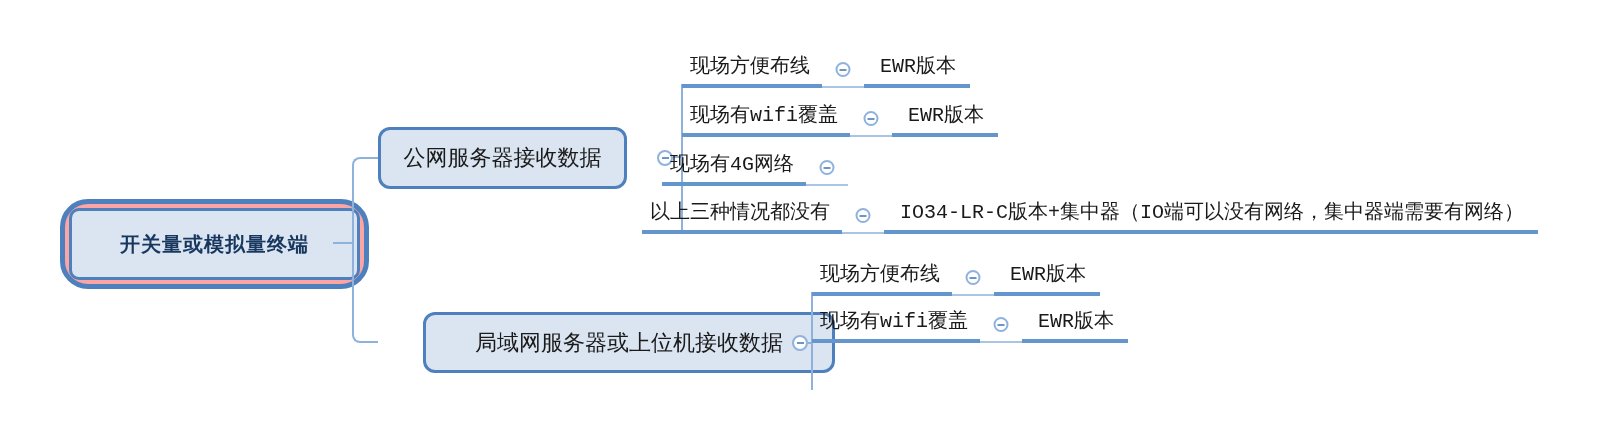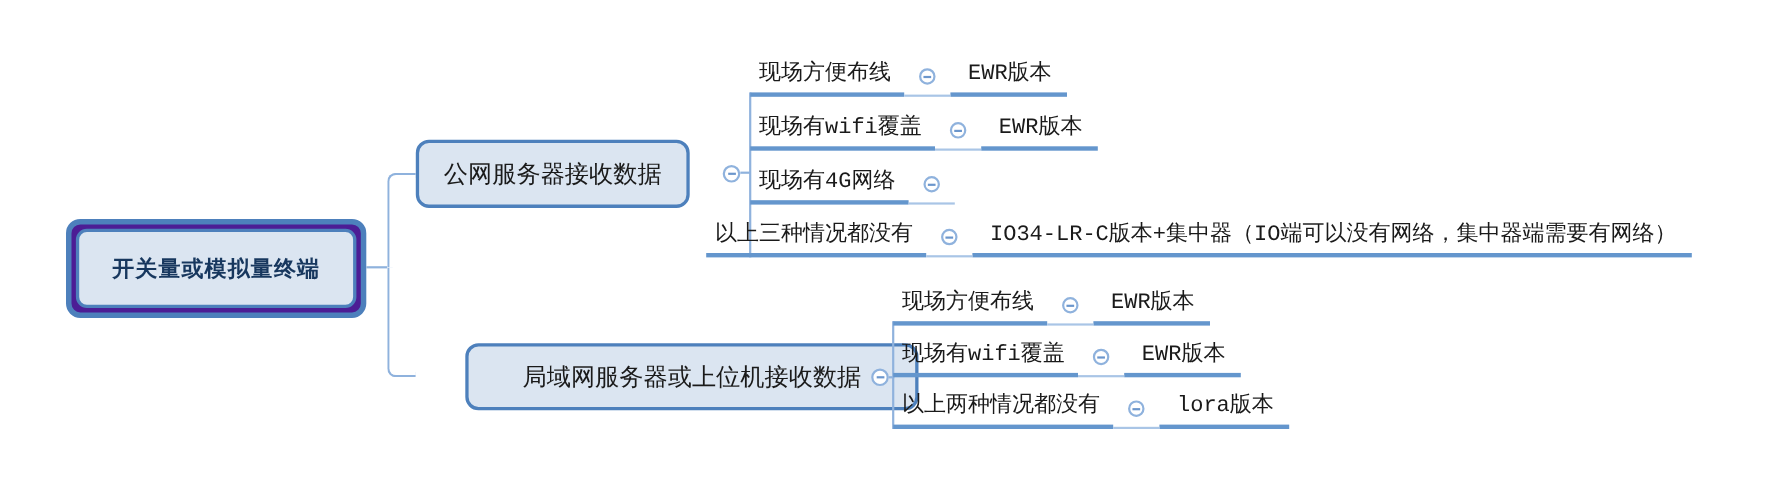--- a/index.html
+++ b/index.html
@@ -10,22 +10,22 @@
     --thin:#8fb2dd;
     --thin2:#a9c5e6;
     --text:#1a1a1a;
   }
   *{box-sizing:border-box;margin:0;padding:0;}
   body{background:#fff;font-family:"DejaVu Sans",sans-serif;}
   .canvas{position:relative;width:1617px;height:447px;background:#ffffff;overflow:hidden;}
 
   
   .root-node{
-    position:absolute;left:60px;top:199px;width:273px;height:90px;
-    border:5px solid var(--node-border);border-radius:13px;background:#4c1d95;
+    position:absolute;left:60px;top:199px;width:309px;height:90px;
+    border:5px solid var(--node-border);border-radius:28px;background:#fca5a5;
     padding:4px;cursor:default;
   }
   .root-inner{
     width:100%;height:100%;border:3px solid var(--node-border);border-radius:10px;
     background:var(--node-fill);display:flex;align-items:center;justify-content:center;
   }
   .root-inner span{font-size:20px;font-weight:bold;color:var(--root-text);letter-spacing:1px;}
 
   .branch-node{
     position:absolute;border:3px solid var(--node-border);border-radius:12px;
@@ -114,21 +114,21 @@
     <div class="t-conn">
       <span class="collapse small">
           <span class="minus"></span>
         </span>
     </div>
     <div class="t-value">
         <span>EWR版本</span>
       </div>
   </div>
 
-  <div class="leaf-row" style="left:682px;top:146px;text-align:center;">
+  <div class="leaf-row" style="left:662px;top:146px;text-align:center;">
     <div class="t-label">
         <span>现场有4G网络</span>
       </div>
     <div class="t-conn">
       <span class="collapse small">
           <span class="minus"></span>
         </span>
     </div>
   </div>
 
@@ -177,27 +177,14 @@
     <div class="t-conn">
       <span class="collapse small">
           <span class="minus"></span>
         </span>
     </div>
     <div class="t-value">
         <span>EWR版本</span>
       </div>
   </div>
 
-  <div class="leaf-row" style="left:812px;top:350px;">
-    <div class="t-label">
-        <span>以上两种情况都没有</span>
-      </div>
-    <div class="t-conn">
-      <span class="collapse small">
-          <span class="minus"></span>
-        </span>
-    </div>
-    <div class="t-value">
-        <span>lora版本</span>
-      </div>
-  </div>
 
 </div>
 
 </body></html>

